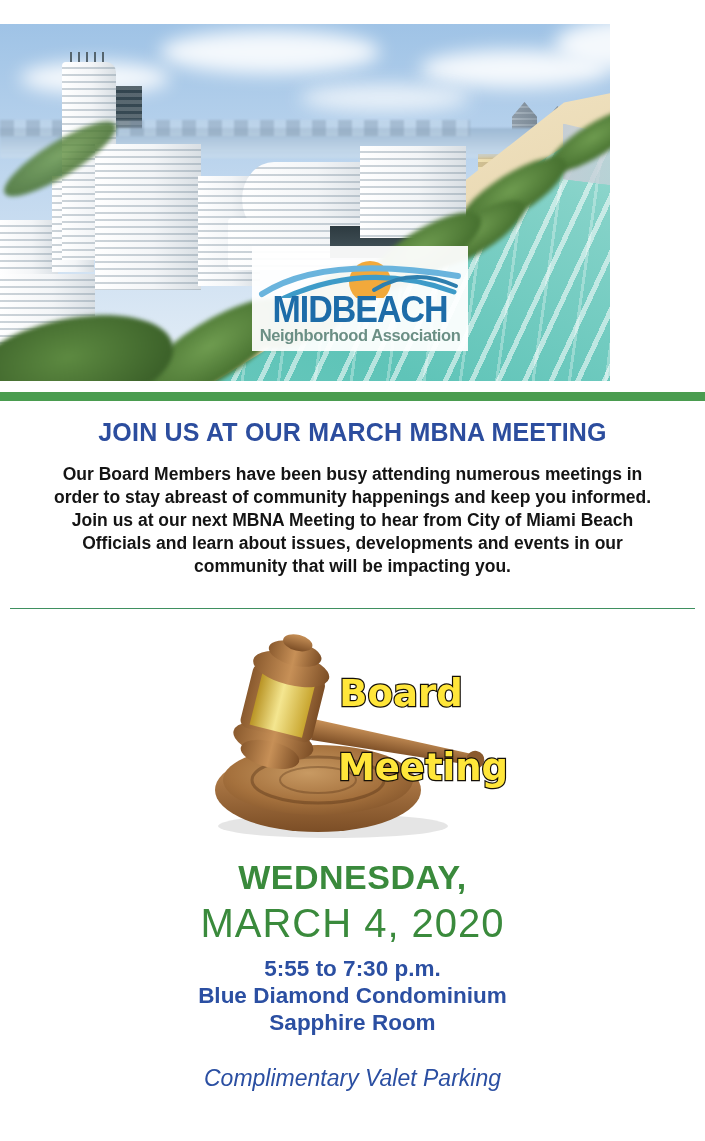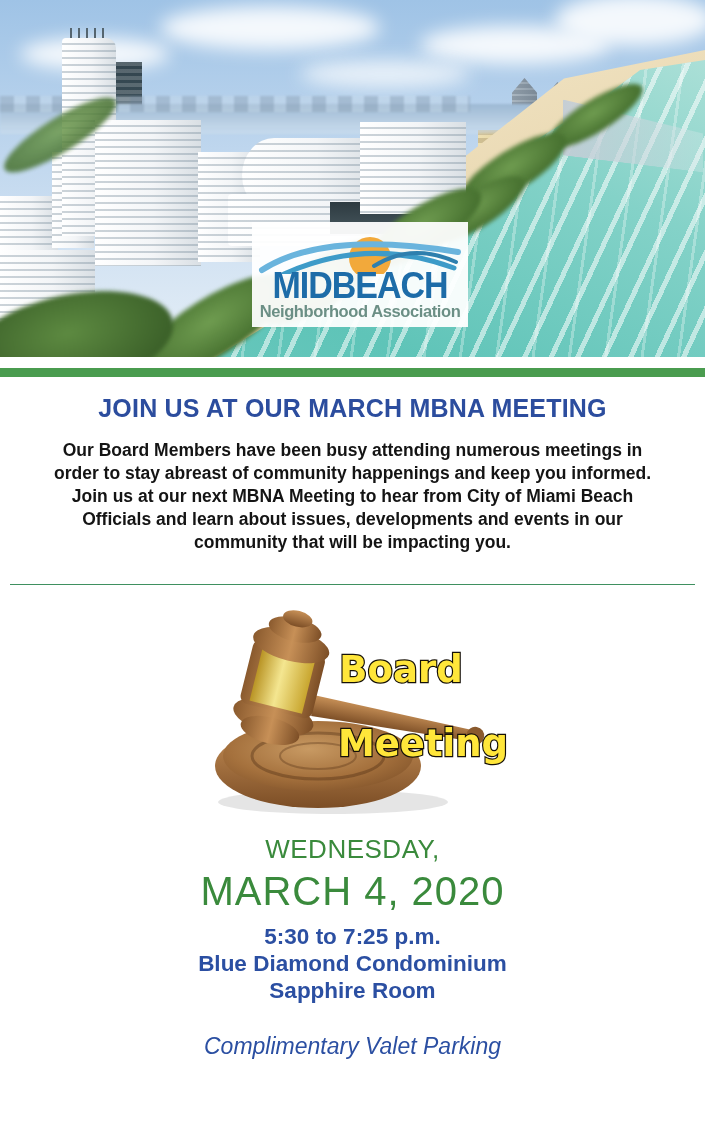--- a/index.html
+++ b/index.html
@@ -7,22 +7,22 @@
     --event-blue:#2b4fa2; --divider-green:#3f9060; --logo-blue:#1d6ca8;
     --logo-teal:#6b8f85; --gavel-yellow:#ffe63a;
   }
   *{box-sizing:border-box;margin:0;padding:0}
   html,body{background:#fff}
   body{width:705px;height:1141px;overflow:hidden;
        font-family:"Liberation Sans","DejaVu Sans",sans-serif;}
   .page{width:705px;position:relative}
 
   
-  .hero{position:relative;width:705px;height:357px;overflow:hidden;
-        background:linear-gradient(180deg,#9fc3e6 0%,#c3d9ef 48%,#e6eff7 100%);}
+  .hero{position:relative;width:610px;height:357px;overflow:hidden;
+        background:linear-gradient(180deg,#9fc3e6 0%,#c3d9ef 48%,#e6eff7 100%);margin-top:24px;}
   .hero *{position:absolute}
   .cloud{background:rgba(255,255,255,.88);border-radius:50%;filter:blur(9px);z-index:0}
   .c1{left:160px;top:6px;width:220px;height:44px}
   .c2{left:420px;top:26px;width:190px;height:38px}
   .c3{left:20px;top:38px;width:150px;height:32px}
   .c4{left:555px;top:-6px;width:160px;height:52px}
   .c5{left:300px;top:60px;width:170px;height:28px;opacity:.8}
   .bay{left:0;top:104px;width:560px;height:30px;z-index:1;filter:blur(1px);
        background:linear-gradient(180deg,#9db9d4 0%,#bed3e6 70%,rgba(222,233,242,.3) 100%)}
   .far-city{left:0;top:96px;width:470px;height:16px;z-index:1;filter:blur(1px);
@@ -95,21 +95,21 @@
   .headline{margin-top:17px;text-align:center;color:var(--heading-blue);
         font-size:25px;font-weight:bold;letter-spacing:0.2px}
   .intro{margin:16px auto 0;width:616px;text-align:center;color:#141414;
         font-size:17.5px;font-weight:bold;line-height:23px}
   .rule{margin:30px 10px 0;border:0;border-top:1px solid var(--divider-green);height:0}
   .gavel-wrap{margin-top:21px;margin-left:188px;width:330px;height:210px}
   .gavel-wrap svg{display:block}
   .gavel-label{font-family:"DejaVu Sans","Liberation Sans",sans-serif;font-weight:bold;
         fill:var(--gavel-yellow);stroke:#151008;stroke-width:2.4px;paint-order:stroke;}
   .event{text-align:center}
-  .weekday{margin-top:18px;color:var(--event-green);font-size:26px;font-weight:normal;letter-spacing:.5px}
+  .weekday{margin-top:18px;color:var(--event-green);font-size:34px;font-weight:bold;letter-spacing:.5px}
   .date{color:var(--event-green);font-size:40px;font-weight:normal;letter-spacing:1px;margin-top:4px}
   .detail{color:var(--event-blue);font-size:22.5px;font-weight:bold;line-height:27px}
   .detail.first{margin-top:9px}
   .parking{margin-top:29px;color:var(--event-blue);font-size:23px;font-weight:normal;font-style:italic}
 </style>
 </head>
 <body>
 
 <div class="page">
 
@@ -212,19 +212,19 @@
         <ellipse cx="95" cy="11" rx="15" ry="8" fill="url(#woodV)"></ellipse>
       </g>
       <text class="gavel-label" x="213" y="76" font-size="37" text-anchor="middle">Board</text>
       <text class="gavel-label" x="235" y="150" font-size="37" text-anchor="middle">Meeting</text>
     </svg>
   </div>
 
   <div class="event">
     <div class="weekday">WEDNESDAY,</div>
     <div class="date">MARCH 4, 2020</div>
-    <div class="detail first">5:30 to 7:25 p.m.</div>
+    <div class="detail first">5:55 to 7:30 p.m.</div>
     <div class="detail">Blue Diamond Condominium</div>
     <div class="detail">Sapphire Room</div>
     <div class="parking">Complimentary Valet Parking</div>
   </div>
 
 </div>
 
 </body></html>

